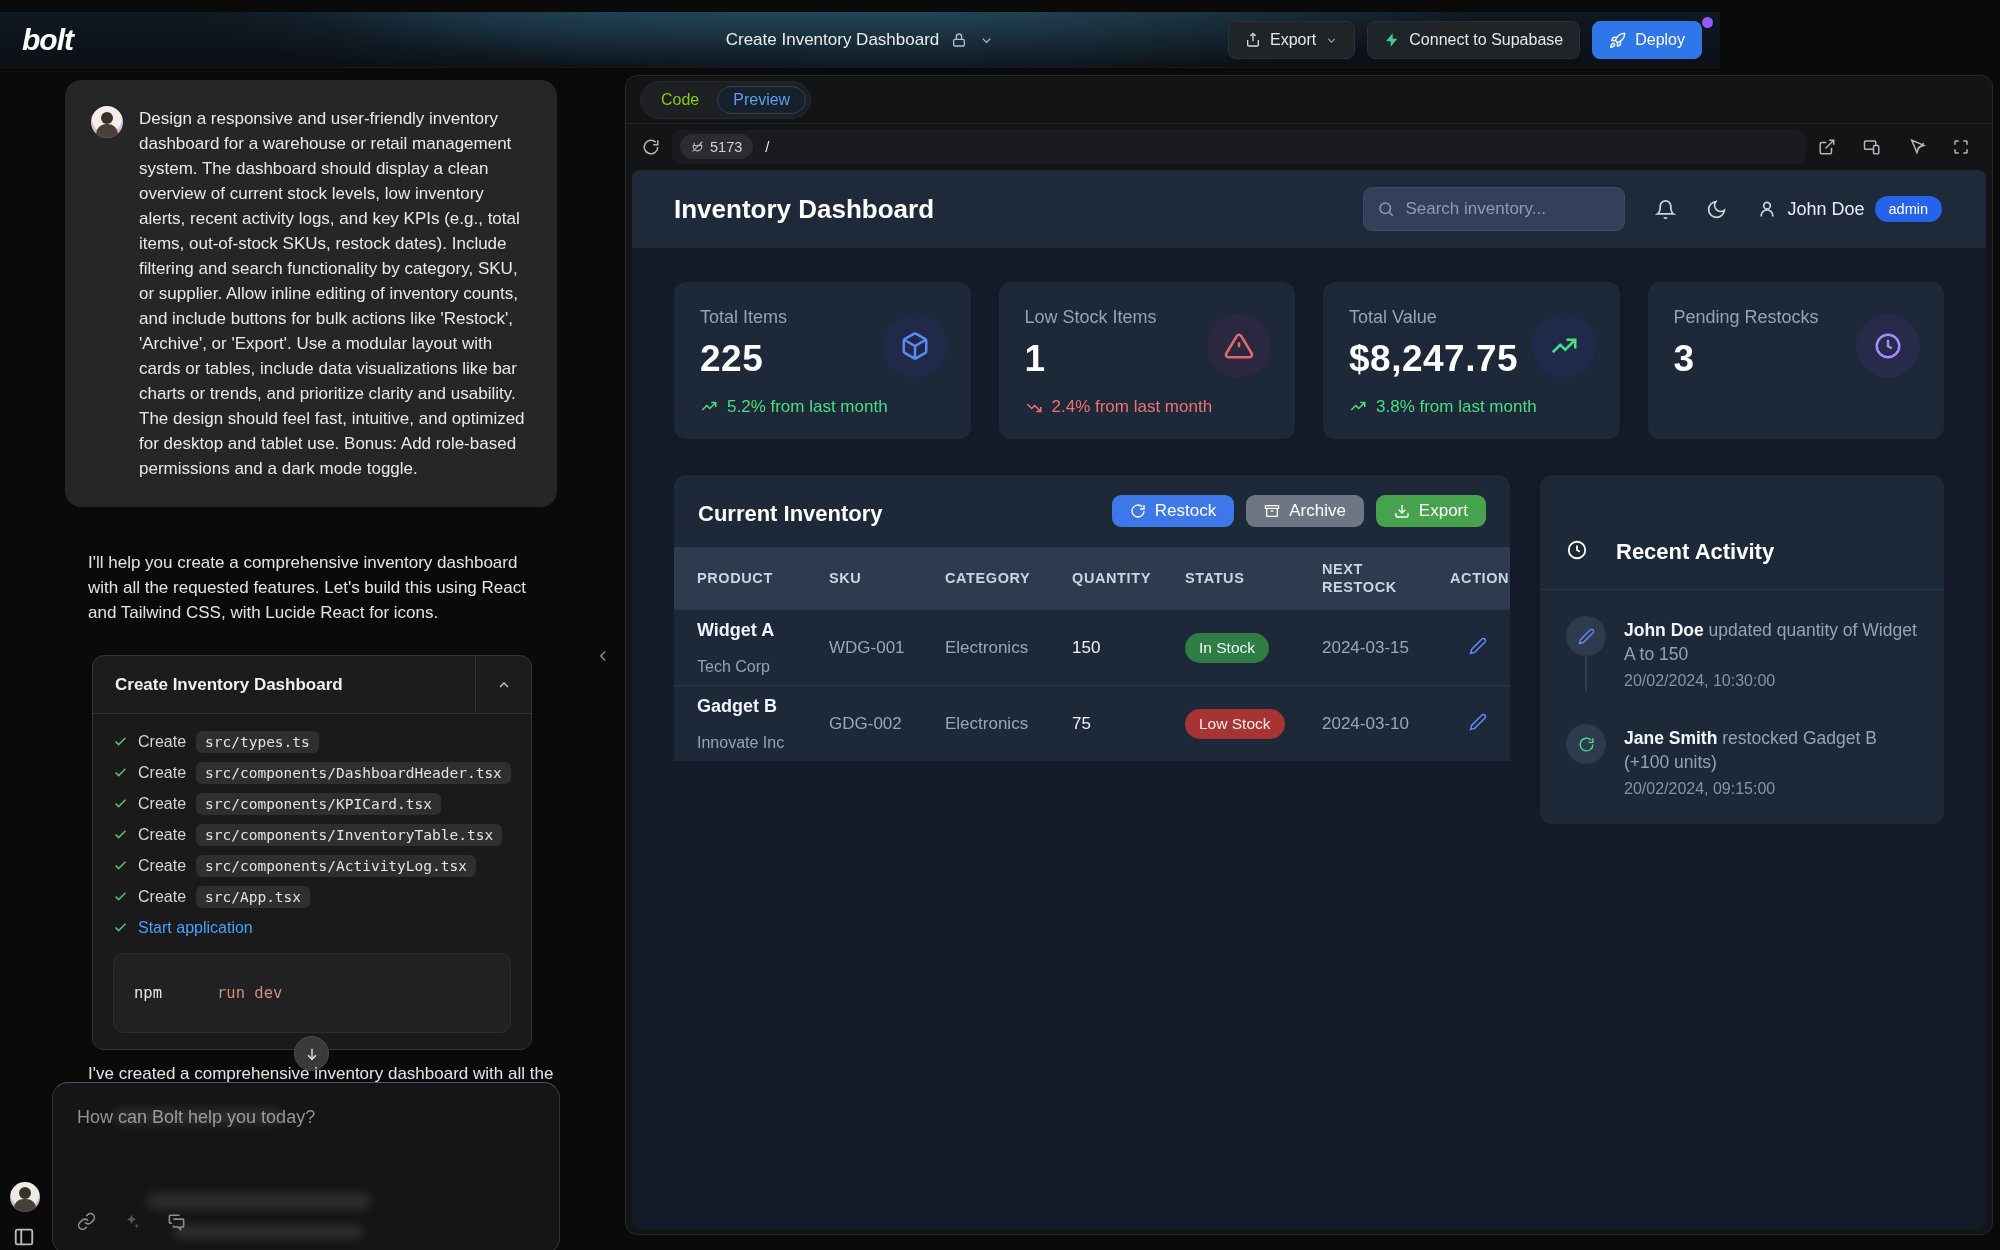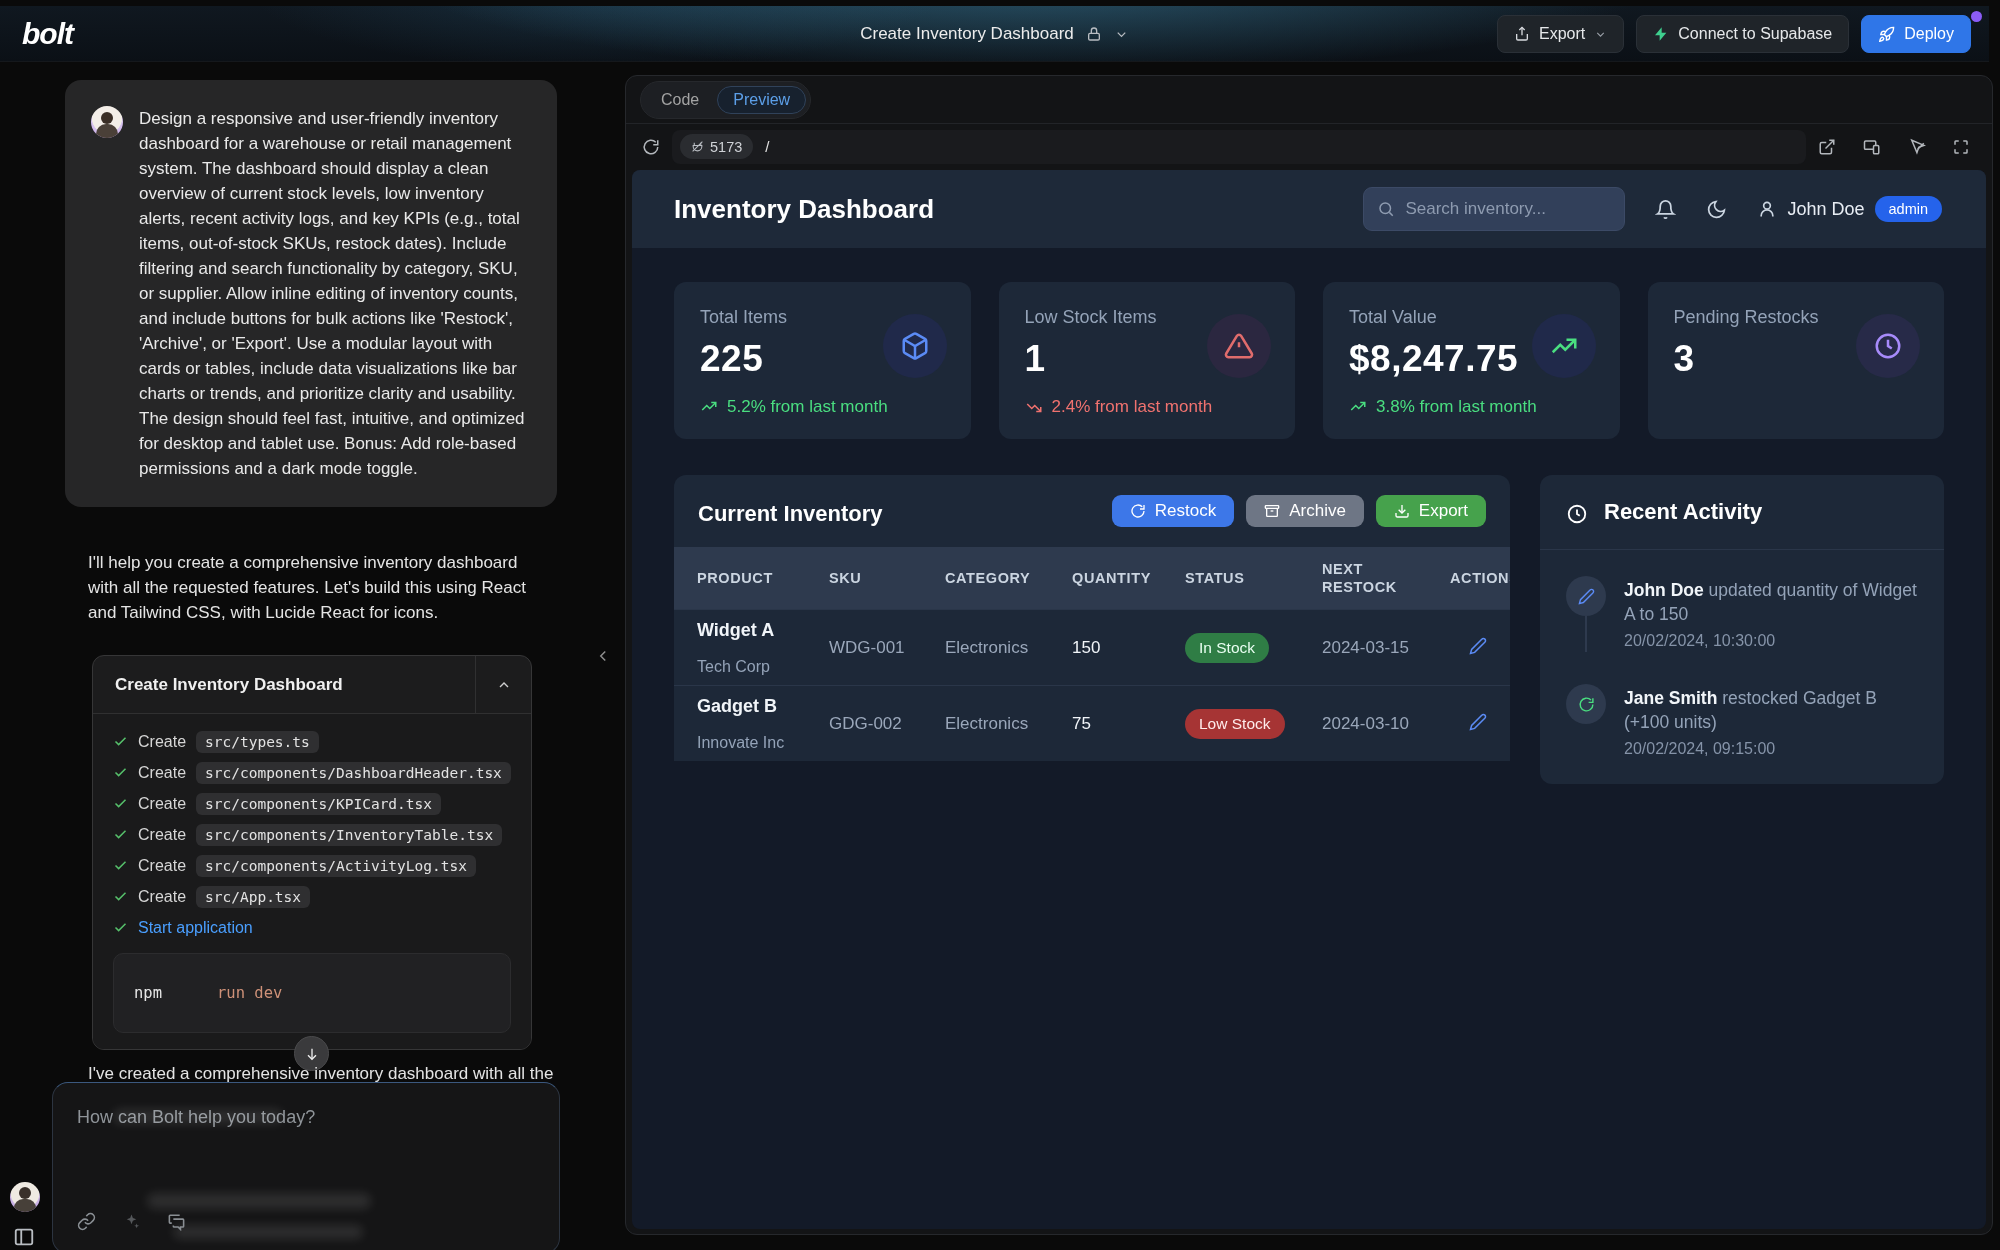--- a/index.html
+++ b/index.html
@@ -2,21 +2,21 @@
 <html><head>
 <meta charset="utf-8">
 <style>
   * { margin:0; padding:0; box-sizing:border-box; }
   html,body { width:2000px; height:1250px; overflow:hidden; background:#0a0a0a;
     font-family:"Liberation Sans", sans-serif; color:#e8e8e8; }
   .stage { position:relative; width:2000px; height:1250px; background:#0a0a0a; overflow:hidden; }
   svg { display:block; }
 
   
-  .topbar { position:absolute; left:0; top:6px; width:1989px; height:56px;
+  .topbar { position:absolute; left:0; top:12px; width:1720px; height:56px;
     background:
       radial-gradient(900px 140px at 52% -30px, rgba(64,140,175,.55), rgba(18,28,38,0) 70%),
       radial-gradient(500px 120px at 30% -20px, rgba(40,90,120,.35), rgba(18,28,38,0) 70%),
       linear-gradient(#101820,#0b1016);
     border-bottom:1px solid #15181c; display:flex; align-items:center; }
   .logo { position:absolute; left:22px; top:11px; font-size:30px; font-weight:bold; font-style:italic;
     letter-spacing:-1px; color:#fff; cursor:pointer; }
   .tb-center { position:absolute; left:0; right:0; top:0; height:56px; display:flex; gap:12px;
     align-items:center; justify-content:center; }
   .tb-title { font-size:17px; color:#ececec; }
@@ -91,21 +91,21 @@
   .corner-avatar::after { content:""; position:absolute; left:4px; top:17px; width:22px; height:15px;
     border-radius:9px 9px 0 0; background:#474039; }
   .corner-panel { position:absolute; left:13px; top:1226px; color:#b9bdc2; cursor:pointer; z-index:6; }
 
   
   .workbench { position:absolute; left:625px; top:75px; width:1368px; height:1160px;
     background:#131416; border:1px solid #26282c; border-radius:12px; overflow:hidden; }
   .wb-tabs { height:47px; display:flex; align-items:center; padding:0 14px; }
   .seg { display:flex; align-items:center; background:#1d1f23; border:1px solid #26282c;
     border-radius:999px; padding:4px; gap:2px; }
-  .seg-item { font-size:16px; color:#a3a3a3; padding:5px 16px; border-radius:999px; cursor:pointer; }
+  .seg-item { font-size:16px; color:#84cc16; padding:5px 16px; border-radius:999px; cursor:pointer; }
   .seg-item.active { color:#5c9fe8; background:#17212e; border:1px solid #30425a; padding:4px 15px; }
   .wb-url { height:46px; border-top:1px solid #222428; display:flex; align-items:center; gap:12px;
     padding:0 16px; }
   .refresh-btn { color:#b3b7bc; cursor:pointer; }
   .addr { flex:1; height:34px; background:#1a1b1e; border-radius:8px; display:flex; align-items:center;
     gap:12px; padding:0 8px; cursor:text; }
   .port-badge { display:flex; align-items:center; gap:6px; background:#2a2c30; border-radius:999px;
     height:25px; padding:0 11px; color:#cfd2d6; font-size:14.5px; cursor:pointer; }
   .addr-path { color:#e3e3e3; font-size:15px; }
   .wb-tools { display:flex; gap:26px; color:#b3b7bc; padding-right:6px; }
@@ -162,21 +162,21 @@
   .cell-dim { font-size:17px; color:#9aa7ba; }
   .cell-qty { font-size:17px; color:#f1f5f9; }
   .status-pill { display:inline-block; font-size:15.5px; color:#eafff2; border-radius:999px;
     padding:6px 14px; }
   .pill-green { background:#2f7d45; }
   .pill-red { background:#a63434; color:#ffecec; }
   .cell-actions { text-align:right; }
   .edit-icon { color:#5b8bf5; cursor:pointer; display:inline-block; }
 
   .activity-card { flex:1; background:#1d2838; border-radius:12px; overflow:hidden; }
-  .activity-head { display:flex; align-items:flex-end; gap:16px; padding:24px 26px; color:#fff; }
+  .activity-head { display:flex; align-items:flex-start; gap:28px; padding:24px 26px; color:#fff;margin-top:40px; }
   .activity-title { font-size:22px; font-weight:bold; }
   .activity-divider { height:1px; background:#2a3649; }
   .activity-body { padding:26px; position:relative; }
   .act-item { display:flex; gap:18px; }
   .act-item + .act-item { margin-top:34px; }
   .act-ic { width:40px; height:40px; border-radius:50%; background:#2e3a4e; flex:none;
     display:flex; align-items:center; justify-content:center; position:relative; z-index:1; }
   .act-line { position:absolute; left:45px; top:66px; width:2px; height:36px; background:#2e3a4e; }
   .act-text { font-size:17.5px; color:#94a3b8; line-height:24px; padding-top:2px; }
   .act-text b { color:#f1f5f9; }

